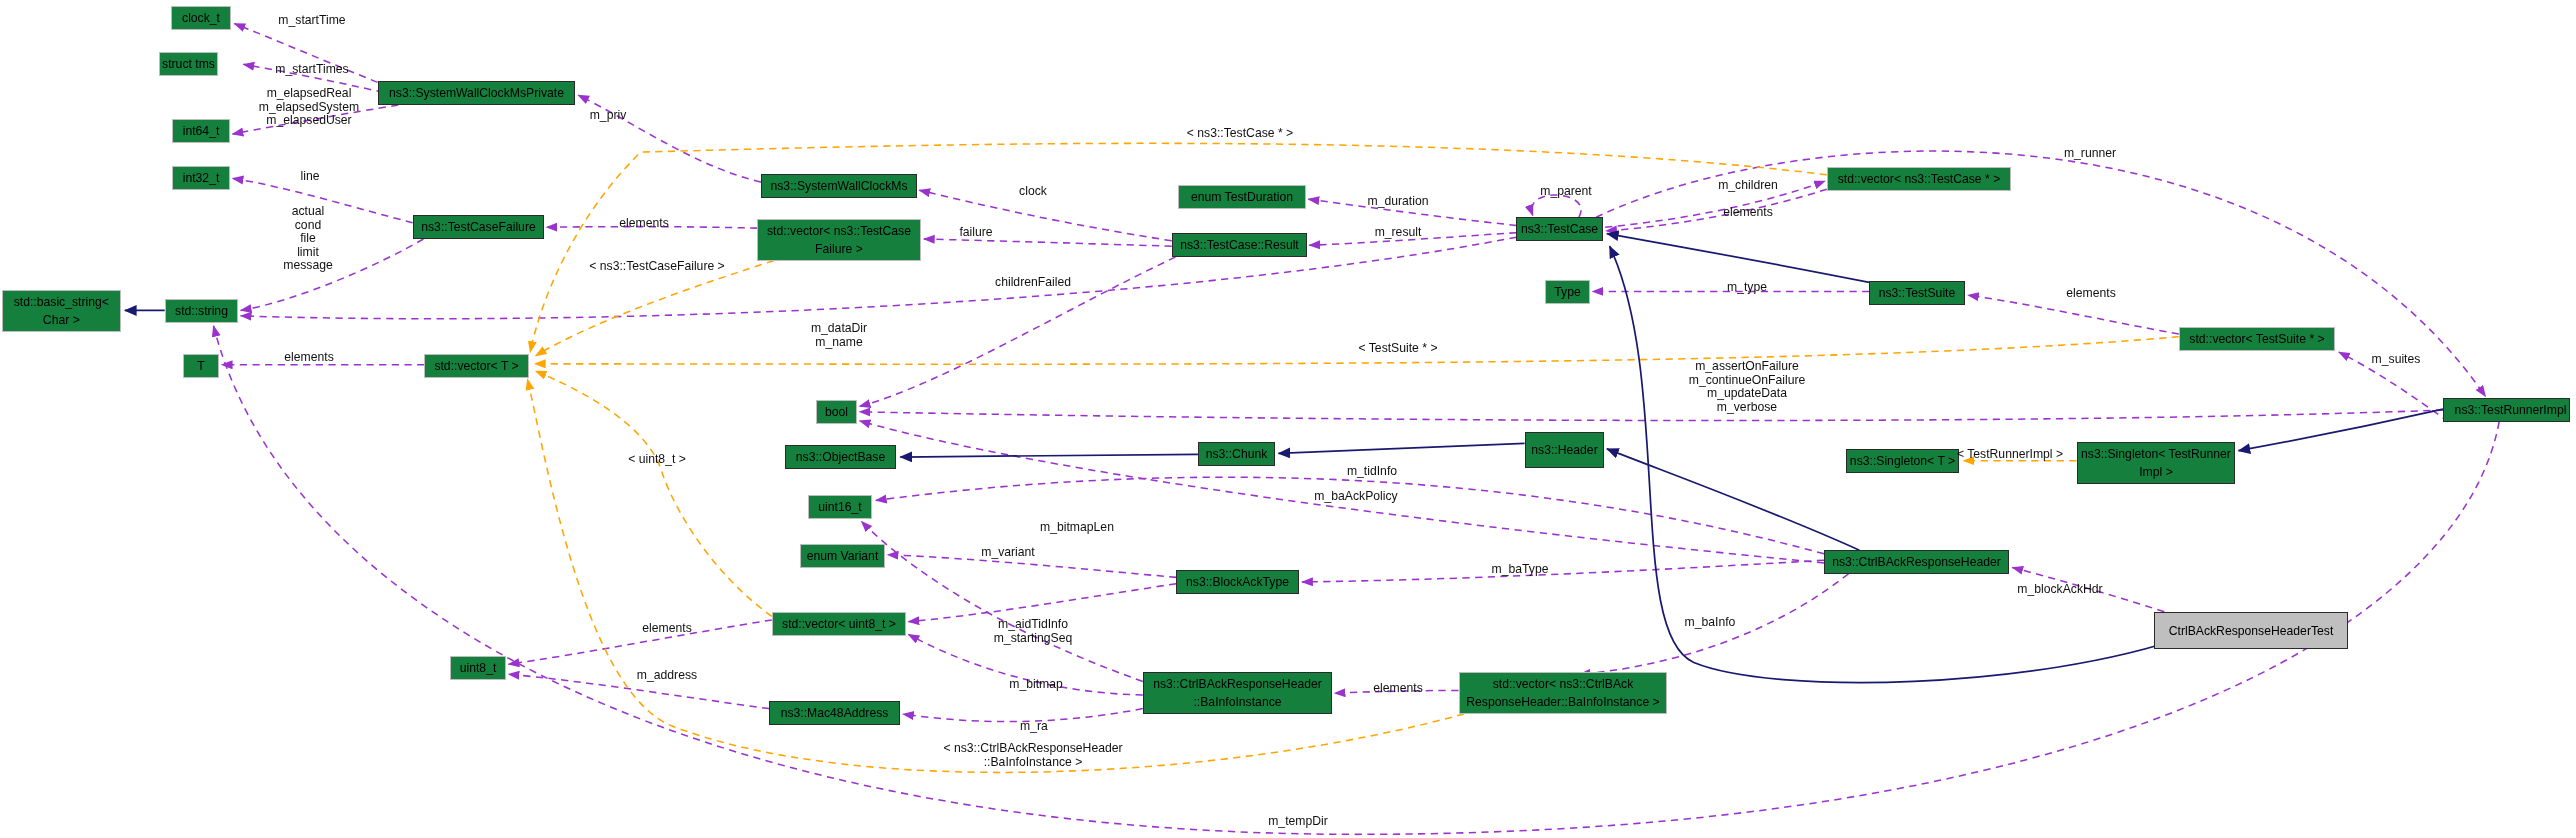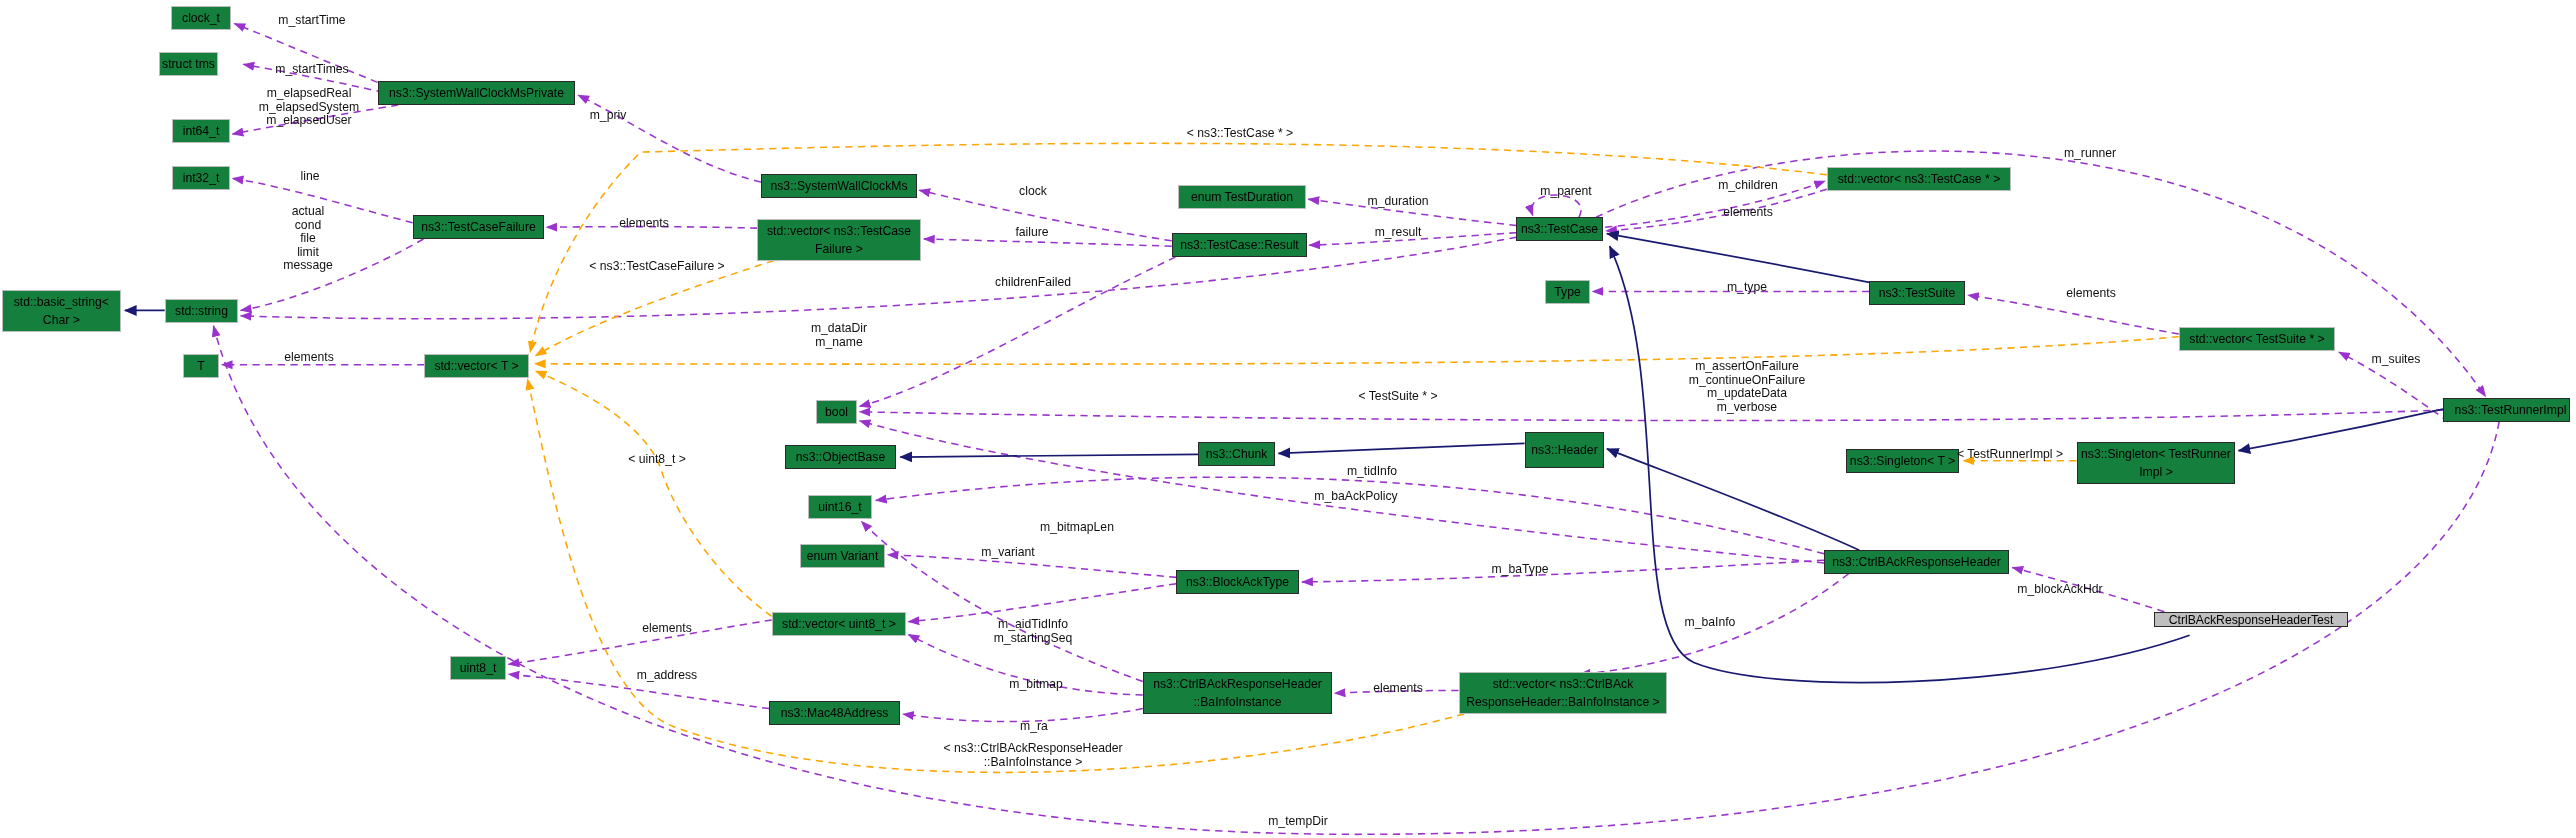--- a/index.html
+++ b/index.html
@@ -172,21 +172,21 @@
       </div>
       <div class="node plain" style="left: 800px; top: 544px; width: 85px; height: 23.5px;">
         <span>enum Variant</span>
       </div>
       <div class="node bold" style="left: 1176px; top: 570px; width: 123px; height: 23.5px;">
         <span>ns3::BlockAckType</span>
       </div>
       <div class="node bold" style="left: 1824px; top: 550px; width: 185px; height: 23.5px;">
         <span>ns3::CtrlBAckResponseHeader</span>
       </div>
-      <div class="node focus" style="left: 2154px; top: 612px; width: 194px; height: 15px;">
+      <div class="node focus" style="left: 2154px; top: 612px; width: 194px; height: 37px;">
         <span>CtrlBAckResponseHeaderTest</span>
       </div>
       <div class="node plain" style="left: 772px; top: 612px; width: 134px; height: 23.5px;">
         <span>std::vector&lt; uint8_t &gt;</span>
       </div>
       <div class="node plain" style="left: 450px; top: 656px; width: 56px; height: 23.5px;">
         <span>uint8_t</span>
       </div>
       <div class="node bold" style="left: 1143px; top: 672px; width: 189px; height: 42px;">
         <span>ns3::CtrlBAckResponseHeader</span>
@@ -230,21 +230,21 @@
       </div>
       <div class="lbl" style="left: 644px; top: 224px;">
         <div>elements</div>
       </div>
       <div class="lbl" style="left: 657px; top: 267px;">
         <div>&lt; ns3::TestCaseFailure &gt;</div>
       </div>
       <div class="lbl" style="left: 1033px; top: 192px;">
         <div>clock</div>
       </div>
-      <div class="lbl" style="left: 1032px; top: 233px;">
+      <div class="lbl" style="left: 976px; top: 233px;">
         <div>failure</div>
       </div>
       <div class="lbl" style="left: 1033px; top: 283px;">
         <div>childrenFailed</div>
       </div>
       <div class="lbl" style="left: 839px; top: 336px;">
         <div>m_dataDir</div>
         <div>m_name</div>
       </div>
       <div class="lbl" style="left: 1398px; top: 202px;">
@@ -267,21 +267,21 @@
       </div>
       <div class="lbl" style="left: 1747px; top: 288px;">
         <div>m_type</div>
       </div>
       <div class="lbl" style="left: 2091px; top: 294px;">
         <div>elements</div>
       </div>
       <div class="lbl" style="left: 2396px; top: 360px;">
         <div>m_suites</div>
       </div>
-      <div class="lbl" style="left: 1398px; top: 349px; margin-top: 48px;">
+      <div class="lbl" style="left: 1398px; top: 349px;">
         <div>&lt; TestSuite * &gt;</div>
       </div>
       <div class="lbl" style="left: 1747px; top: 387px;">
         <div>m_assertOnFailure</div>
         <div>m_continueOnFailure</div>
         <div>m_updateData</div>
         <div>m_verbose</div>
       </div>
       <div class="lbl" style="left: 2010px; top: 455px;">
         <div>&lt; TestRunnerImpl &gt;</div>

